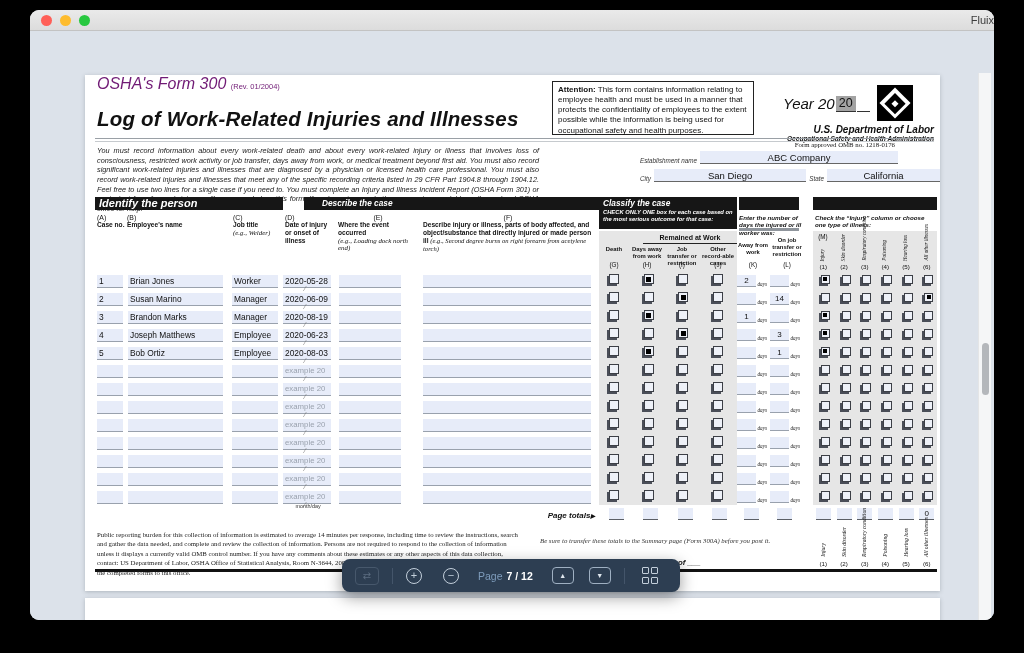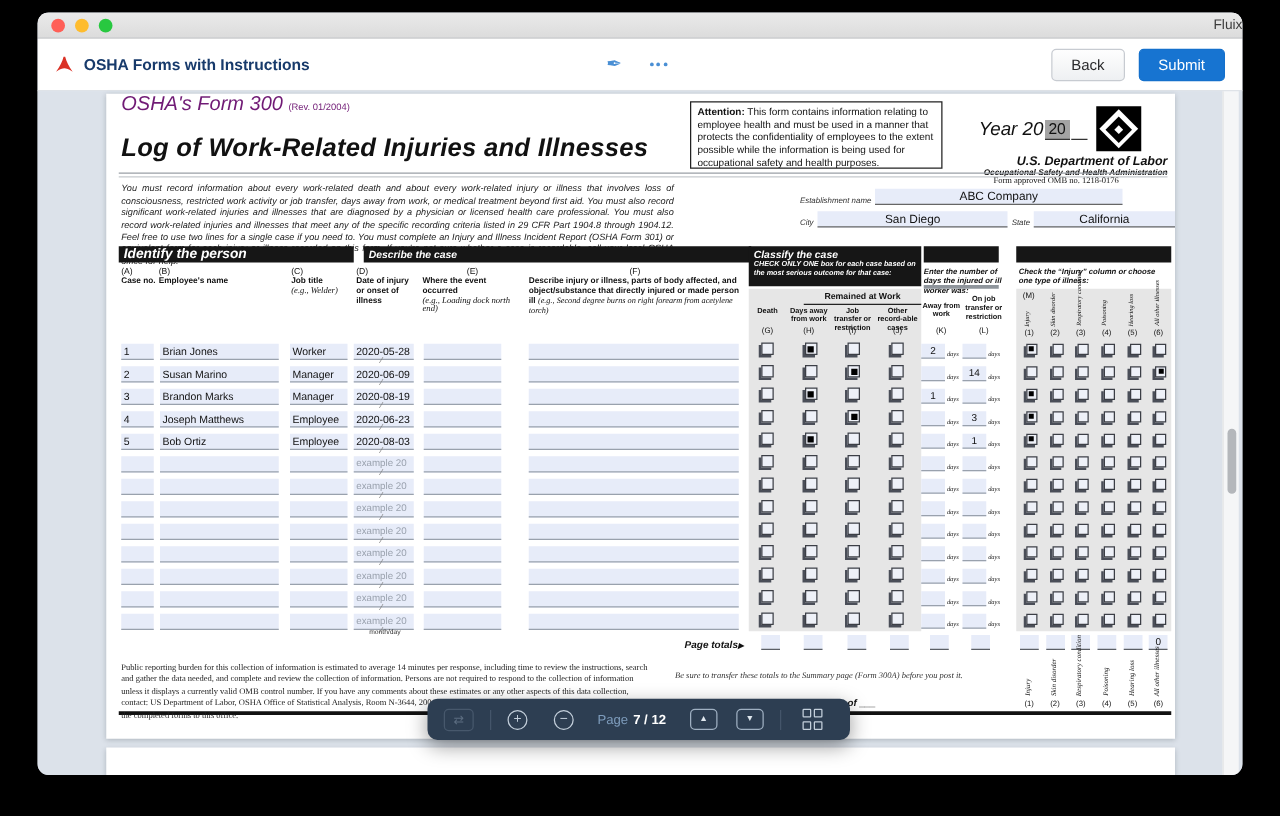--- a/index.html
+++ b/index.html
@@ -57,21 +57,21 @@
   .estrow .ffield{flex:1;}
   .cityrow .f1{flex:1.35;}
   .cityrow .f2{flex:1;}
   
   .formtable{position:absolute;left:0;top:122px;width:855px;height:380px;}
   .band{position:absolute;background:#e6e6e6;top:34px;height:274px;}
   .bandGJ{left:514px;width:138px;}
   .bandM{left:728px;width:124px;}
   .blackbar{position:absolute;background:#161616;color:#fff;font-weight:bold;font-style:italic;}
   .bar-identify{left:10px;top:0;width:188px;height:13px;font-size:11px;line-height:13px;padding-left:4px;}
-  .bar-describe{left:206px;top:0;width:310px;height:13px;font-size:8.3px;line-height:13px;padding-left:4px;}
+  .bar-describe{left:219px;top:0;width:310px;height:13px;font-size:8.3px;line-height:13px;padding-left:18px;}
   .block-classify{left:514px;top:0;width:138px;height:32px;padding:1px 4px;}
   .block-classify .t{font-size:8.3px;}
   .block-classify .n{font-size:5.8px;line-height:1.18;margin-top:1px;}
   .bar-days{left:654px;top:0;width:60px;height:13px;}
   .bar-illness{left:728px;top:0;width:124px;height:13px;}
   .note{position:absolute;font-weight:bold;font-style:italic;font-size:6.2px;line-height:1.2;color:#111;}
   .note-days{left:654px;top:17px;width:64px;}
   .note-illness{left:730px;top:17px;width:120px;}
   .grayrule{position:absolute;height:2.5px;background:#8f959c;}
   .hl{position:absolute;font-size:6.9px;color:#111;}
@@ -145,38 +145,20 @@
 
     <div class="titlebar">
       <div class="lights">
         <span class="light red"></span>
         <span class="light yellow"></span>
         <span class="light green"></span>
       </div>
       <div class="wtitle">Fluix</div>
     </div>
 
-    <div class="toolbar">
-      <svg class="pdficon" viewBox="0 0 14 13">
-          <path d="M0.8 12 C3.8 7.6 5.4 4.8 6.4 0.8 L7.6 0.8 C8.6 4.8 10.2 7.6 13.2 12 C10.2 10.1 8.5 9.4 7 9.4 C5.5 9.4 3.8 10.1 0.8 12 Z" fill="#da3125"></path>
-        </svg>
-      <span class="doctitle">OSHA Forms with Instructions</span>
-      <div class="centericons">
-        <span class="penicon">✒</span>
-        <span class="dots">
-            <i></i>
-            <i></i>
-            <i></i>
-          </span>
-      </div>
-      <div class="tb-right">
-        <button class="btn back">Back</button>
-        <button class="btn submit">Submit</button>
-      </div>
-    </div>
 
     <div class="content">
       <div class="page">
 
         <div class="abs ftitle"><span>OSHA's Form 300</span> <span class="rev">(Rev. 01/2004)</span></div>
         <div class="abs fsub">Log of Work-Related Injuries and Illnesses</div>
         <div class="abs attn"><b>Attention:</b><span> This form contains information relating to employee health and must be used in a manner that protects the confidentiality of employees to the extent possible while the information is being used for occupational safety and health purposes.</span></div>
         <div class="abs yearblock">
           <span>Year 20</span>
             <span class="yearfield">20</span>

